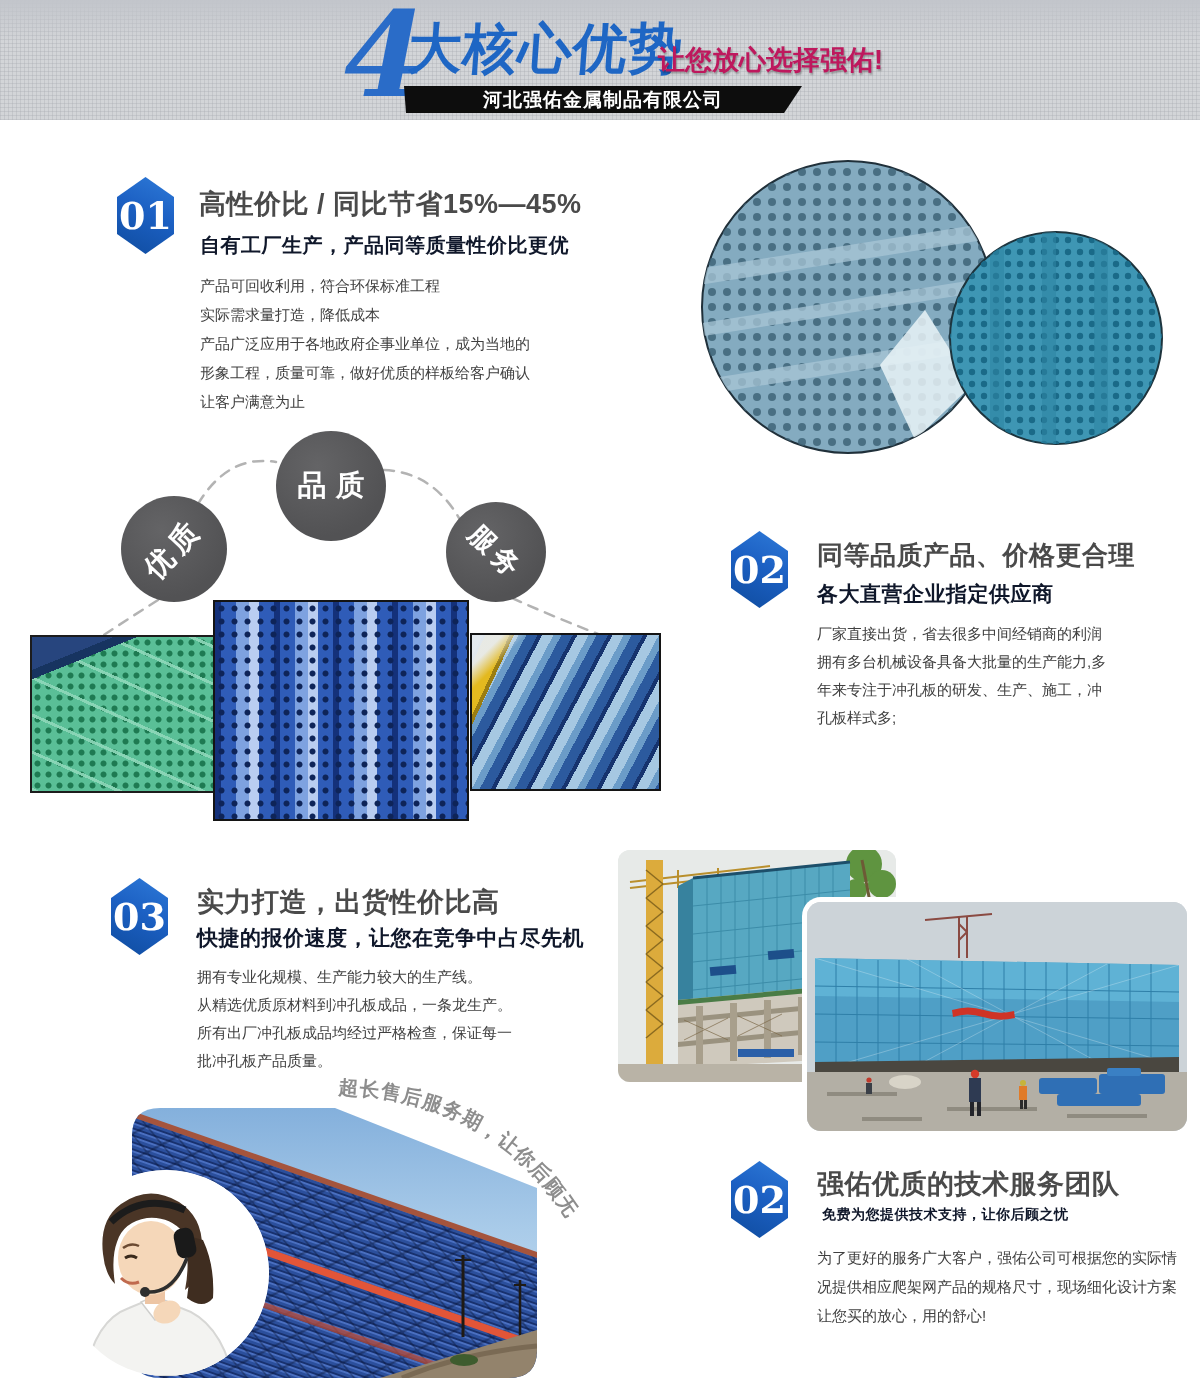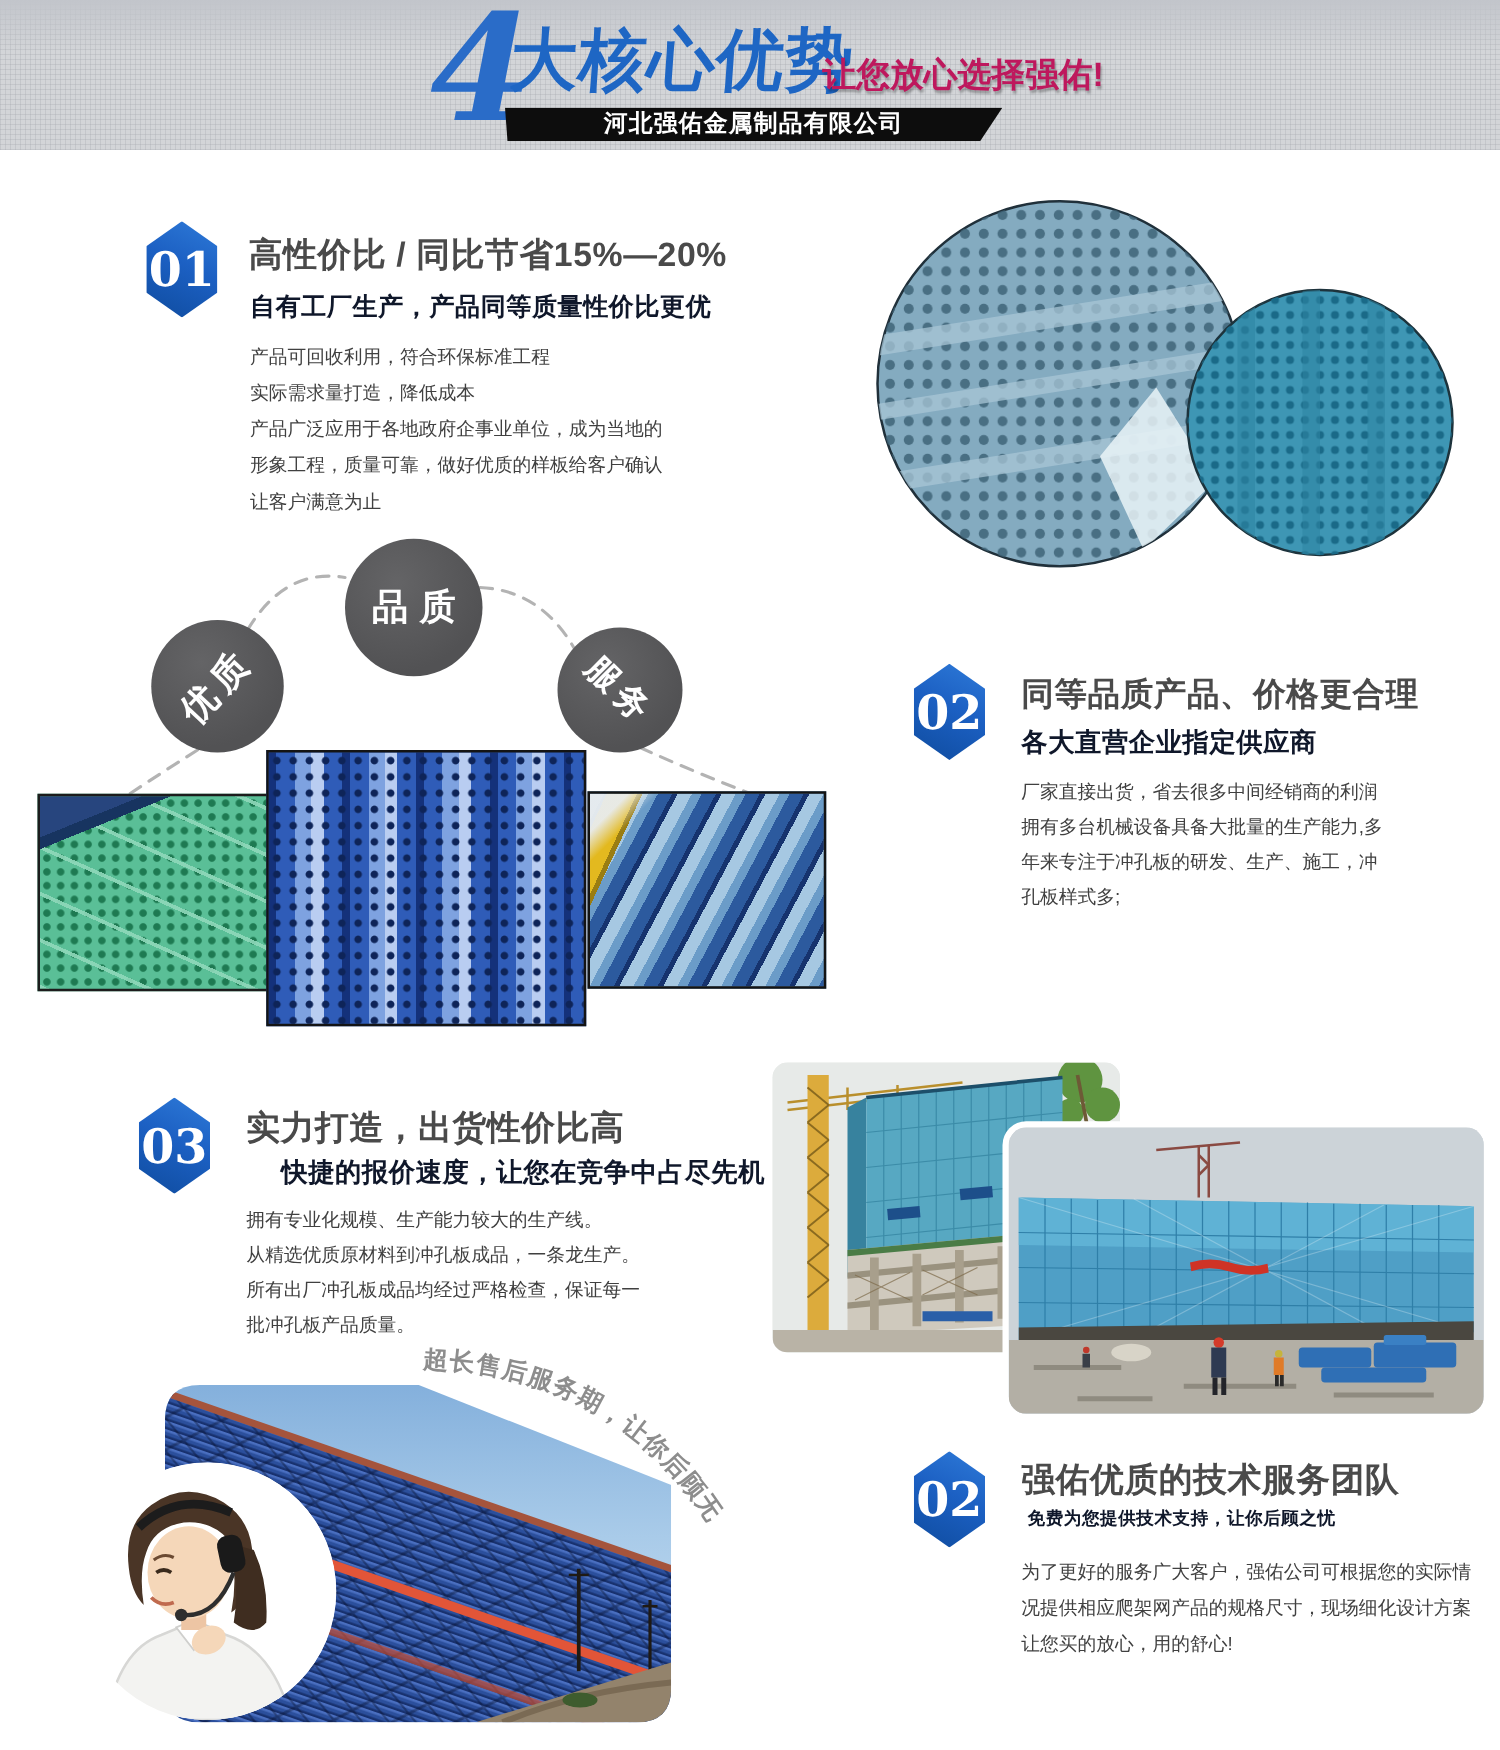--- a/index.html
+++ b/index.html
@@ -87,21 +87,21 @@
 
   <div id="header-band" class="abs"></div>
   <div id="big-num" class="abs">4</div>
   <div id="header-title" class="abs">大核心优势</div>
   <div id="header-tagline" class="abs">让您放心选择强佑!</div>
   <div id="header-ribbon" class="abs">
     <span>河北强佑金属制品有限公司</span>
   </div>
 
   <div class="hex abs" style="left:117px;top:177px;">01</div>
-  <div class="sec-title abs" style="left:199px;top:186px;">高性价比 / 同比节省15%—20%</div>
+  <div class="sec-title abs" style="left:199px;top:186px;">高性价比 / 同比节省15%—45%</div>
   <div class="sec-sub abs" style="left:200px;top:232px;">自有工厂生产，产品同等质量性价比更优</div>
   <div class="sec-body abs" style="left:200px;top:271px;width:420px;">产品可回收利用，符合环保标准工程
 实际需求量打造，降低成本
 产品广泛应用于各地政府企事业单位，成为当地的
 形象工程，质量可靠，做好优质的样板给客户确认
 让客户满意为止</div>
 
   <svg class="abs" style="left:0;top:400px;" width="700" height="280">
     <g fill="none" stroke="#b3b3b3" stroke-width="2.5" stroke-dasharray="10 8" stroke-linecap="round">
       <path d="M 198 104 Q 228 54 276 62"></path>
@@ -166,21 +166,21 @@
   <div class="hex abs" style="left:731px;top:531px;">02</div>
   <div class="sec-title abs" style="left:817px;top:538px;font-size:26px;">同等品质产品、价格更合理</div>
   <div class="sec-sub abs" style="left:817px;top:580px;font-size:21px;">各大直营企业指定供应商</div>
   <div id="s02-body" class="sec-body abs" style="left:817px;top:620px;width:370px;">厂家直接出货，省去很多中间经销商的利润
 拥有多台机械设备具备大批量的生产能力,多
 年来专注于冲孔板的研发、生产、施工，冲
 孔板样式多;</div>
 
   <div class="hex abs" style="left:111px;top:878px;">03</div>
   <div class="sec-title abs" style="left:197px;top:884px;">实力打造，出货性价比高</div>
-  <div class="sec-sub abs" style="left:197px;top:924px;font-size:21px;margin-left:28px;">快捷的报价速度，让您在竞争中占尽先机</div>
+  <div class="sec-sub abs" style="left:197px;top:924px;font-size:21px;">快捷的报价速度，让您在竞争中占尽先机</div>
   <div id="s03-body" class="sec-body abs" style="left:197px;top:963px;width:420px;">拥有专业化规模、生产能力较大的生产线。
 从精选优质原材料到冲孔板成品，一条龙生产。
 所有出厂冲孔板成品均经过严格检查，保证每一
 批冲孔板产品质量。</div>
 
   <div id="photo-siteA" class="abs">
     <svg width="278" height="232" viewBox="0 0 278 232">
       <rect width="278" height="232" fill="#e7eae8"></rect>
 
       <g stroke="#b98f2c" stroke-width="2">

